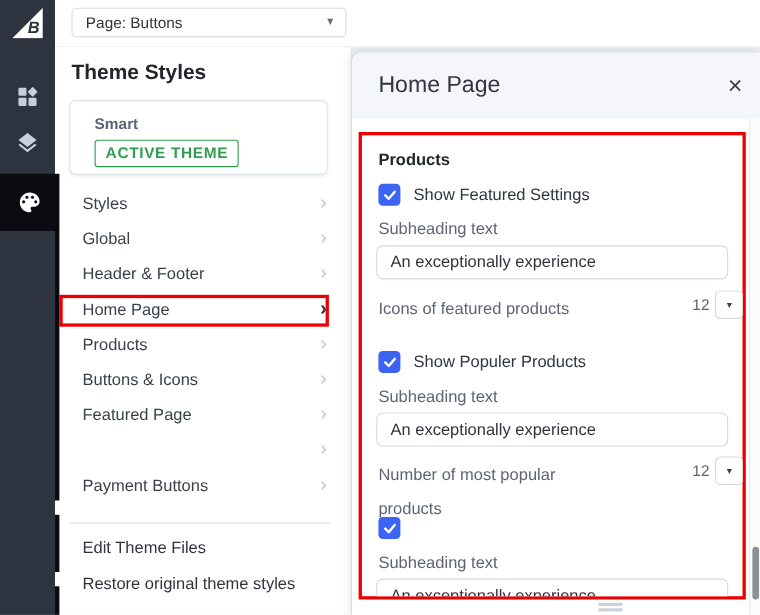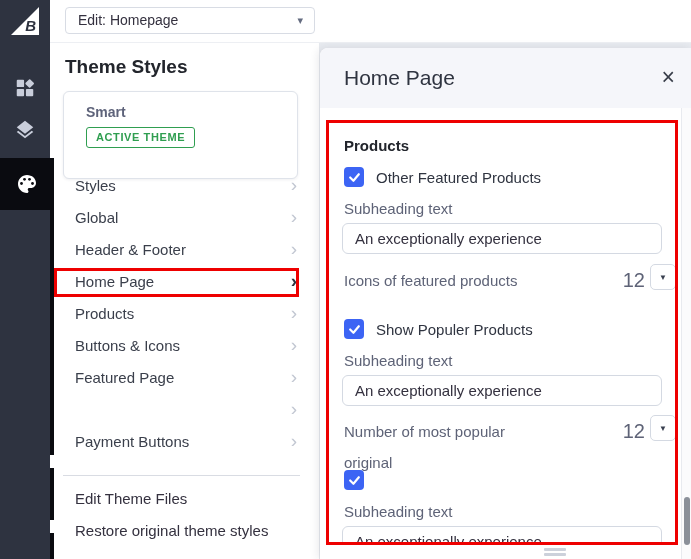--- a/index.html
+++ b/index.html
@@ -20,23 +20,23 @@
 
   
   .topbar { left:50px; top:0; width:641px; height:43px; background:#ffffff; border-bottom:1px solid #edeff3; z-index:2; }
   .page-select { position:absolute; left:15px; top:7px; width:250px; height:27px; background:#fff; border:1px solid #d8dce4; border-radius:4px; cursor:pointer; }
   .page-select .lbl { position:absolute; left:12px; top:0; line-height:25px; font-size:14px; color:#34313f; }
   .page-select .caret { position:absolute; right:11px; top:0; line-height:25px; font-size:11px; color:#646c80; }
 
   
   .left-panel { left:50px; top:43px; width:270px; height:516px; background:#ffffff; border-right:1px solid #e6e9ee; z-index:4; }
   .lp-title { position:absolute; left:15px; top:13px; font-size:19px; font-weight:600; color:#22252c; }
-  .theme-card { position:absolute; left:13px; top:48px; width:235px; height:88px; background:#fff; border:1px solid #dfe3ea; border-radius:6px; box-shadow:0 1px 3px rgba(30,35,60,.07); }
+  .theme-card { position:absolute; left:13px; top:48px; width:235px; height:68px; background:#fff; border:1px solid #dfe3ea; border-radius:6px; box-shadow:0 1px 3px rgba(30,35,60,.07); }
   .theme-name { position:absolute; left:22px; top:12px; font-size:14px; font-weight:bold; color:#5e637a; }
-  .theme-badge { position:absolute; left:22px; top:35px; padding:3px 9px 4px 9px; border:1px solid #2f9e50; border-radius:3px; color:#2f9e50; font-size:11px; font-weight:bold; letter-spacing:.6px; }
+  .theme-badge { position:absolute; left:22px; top:35px; padding:3px 9px 4px 9px; border:1px solid #2f9e50; border-radius:3px; color:#2f9e50; font-size:14px; font-weight:bold; letter-spacing:.6px; }
   .menu-item { position:absolute; left:0; width:270px; height:32px; cursor:pointer; }
   .menu-item .mlabel { position:absolute; left:25px; top:0; line-height:32px; font-size:15px; color:#3a3f4b; }
   .menu-item .chev { position:absolute; left:236px; top:0; width:16px; line-height:30px; font-size:19px; color:#c2c7d2; text-align:center; }
   .menu-item .chev.dark { color:#2f3440; font-weight:bold; }
   .menu-hilite { position:absolute; left:4px; top:225px; width:245px; height:29px; border:3px solid #ee0000; z-index:3; pointer-events:none; }
   .lp-divider { position:absolute; left:13px; top:432px; width:237px; height:1px; background:#d9dce3; }
   .lp-link { position:absolute; left:25px; font-size:15px; color:#34313f; cursor:pointer; }
 
   
   .drawer { left:320px; top:48px; width:371px; height:511px; background:#ffffff; border-radius:8px 0 0 0; box-shadow:-2px 0 8px rgba(40,44,63,.10); z-index:5; }
@@ -45,21 +45,21 @@
   .drawer-close { position:absolute; right:16px; top:14px; font-size:23px; color:#383d49; cursor:pointer; line-height:30px; }
   .content-hilite { position:absolute; left:6px; top:72px; width:352px; height:425px; border:3px solid #ee0000; overflow:hidden; background:#fff; }
 
   .sec-title { position:absolute; left:15px; font-size:15px; font-weight:600; color:#22252c; }
   .cb { position:absolute; left:15px; width:20px; height:20px; background:#3c64f4; border-radius:4px; cursor:pointer; display:flex; align-items:center; justify-content:center; }
   .cb svg { width:13px; height:13px; display:block; }
   .cb-label { position:absolute; left:47px; font-size:15px; color:#2f3440; line-height:20px; }
   .field-label { position:absolute; left:15px; font-size:15px; color:#5e6377; }
   .txt-input { position:absolute; left:13px; width:320px; height:31px; border:1px solid #d4d9e2; border-radius:6px; background:#fff; font-family:inherit; font-size:15px; color:#34313f; padding:0 12px; outline:none; }
   .count-label { position:absolute; left:15px; width:190px; font-size:15px; color:#5e6377; line-height:31px; }
-  .count-value { position:absolute; left:270px; width:46px; text-align:right; font-size:20px; color:#5e6377; }
+  .count-value { position:absolute; left:270px; width:46px; text-align:right; font-size:14px; color:#5e6377; }
   .count-btn { position:absolute; left:321px; width:26px; height:26px; background:#fff; border:1px solid #d4d9e2; border-radius:5px; cursor:pointer; display:flex; align-items:center; justify-content:center; font-size:8px; color:#3a4050; }
 
   .drag-handle { position:absolute; left:224px; top:500px; width:22px; }
   .drag-handle div { height:3px; background:#ccd1db; margin-bottom:2px; border-radius:1px; }
 
   .scroll-track { position:absolute; left:361px; top:60px; width:10px; height:451px; background:#fbfbfc; border-left:1px solid #e8eaef; }
   .scroll-thumb { position:absolute; left:2px; top:389px; width:6px; height:48px; background:#8b9099; border-radius:3px; cursor:pointer; }
 </style>
 </head>
 <body>
@@ -94,21 +94,21 @@
       <circle cx="14.5" cy="7.3" r="1.4" fill="#0a0b10"></circle>
       <circle cx="17.5" cy="11.5" r="1.4" fill="#0a0b10"></circle>
     </svg>
   </div>
   <div class="abs rail-strip" style="top:210px;height:245px;"></div>
   <div class="abs rail-strip" style="top:468px;height:52px;"></div>
   <div class="abs rail-strip" style="top:533px;height:26px;"></div>
 
   <div class="abs topbar">
     <div class="page-select">
-      <span class="lbl">Edit: Homepage</span>
+      <span class="lbl">Page: Buttons</span>
       <span class="caret">▾</span>
     </div>
   </div>
 
   <div class="abs left-panel">
     <div class="lp-title">Theme Styles</div>
 
     <div class="theme-card">
       <div class="theme-name">Smart</div>
       <div class="theme-badge">ACTIVE THEME</div>
@@ -165,38 +165,38 @@
 
     <div class="content-hilite">
 
       <div class="sec-title" style="top:14px;">Products</div>
 
       <div class="cb" style="top:44px;">
         <svg viewBox="0 0 24 24">
             <path d="M4 12l6 6L20 6" stroke="#fff" stroke-width="4" fill="none" stroke-linecap="round" stroke-linejoin="round"></path>
           </svg>
       </div>
-      <div class="cb-label" style="top:45px;">Other Featured Products</div>
+      <div class="cb-label" style="top:45px;">Show Featured Settings</div>
       <div class="field-label" style="top:77px;">Subheading text</div>
       <input class="txt-input" style="top: 100px;" type="text" value="An exceptionally experience">
       <div class="count-label" style="top:142px;">Icons of featured products</div>
       <div class="count-value" style="top:146px;">12</div>
       <div class="count-btn" style="top:141px;">
         <span>▼</span>
       </div>
 
       <div class="cb" style="top:196px;">
         <svg viewBox="0 0 24 24">
             <path d="M4 12l6 6L20 6" stroke="#fff" stroke-width="4" fill="none" stroke-linecap="round" stroke-linejoin="round"></path>
           </svg>
       </div>
       <div class="cb-label" style="top:197px;">Show Populer Products</div>
       <div class="field-label" style="top:229px;">Subheading text</div>
       <input class="txt-input" style="top: 252px;" type="text" value="An exceptionally experience">
-      <div class="count-label" style="top:293px;">Number of most popular original</div>
+      <div class="count-label" style="top:293px;">Number of most popular products</div>
       <div class="count-value" style="top:297px;">12</div>
       <div class="count-btn" style="top:292px;">
         <span>▼</span>
       </div>
 
       <div class="cb" style="top:347px;">
         <svg viewBox="0 0 24 24">
             <path d="M4 12l6 6L20 6" stroke="#fff" stroke-width="4" fill="none" stroke-linecap="round" stroke-linejoin="round"></path>
           </svg>
       </div>

